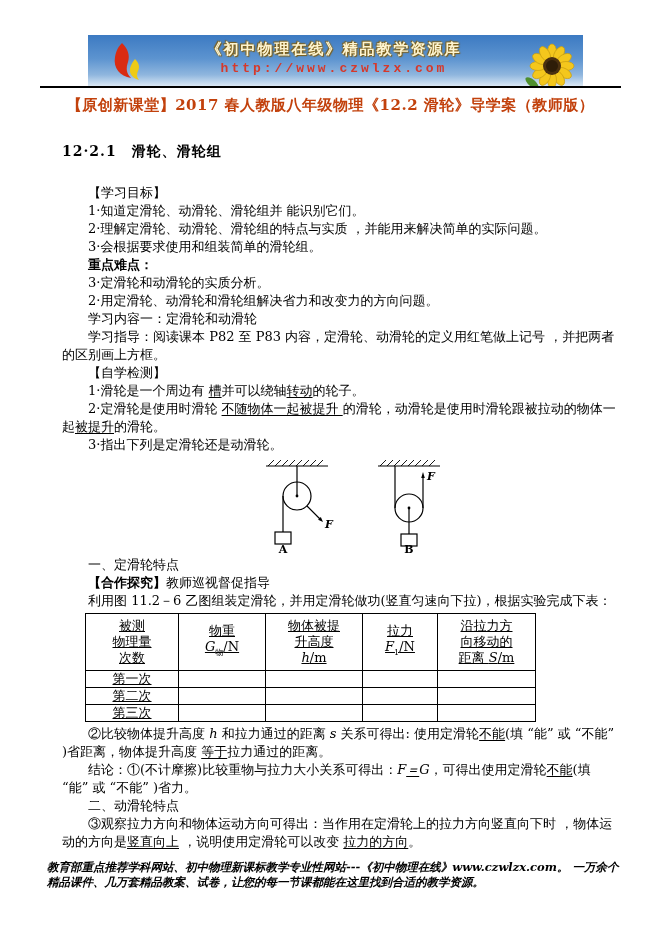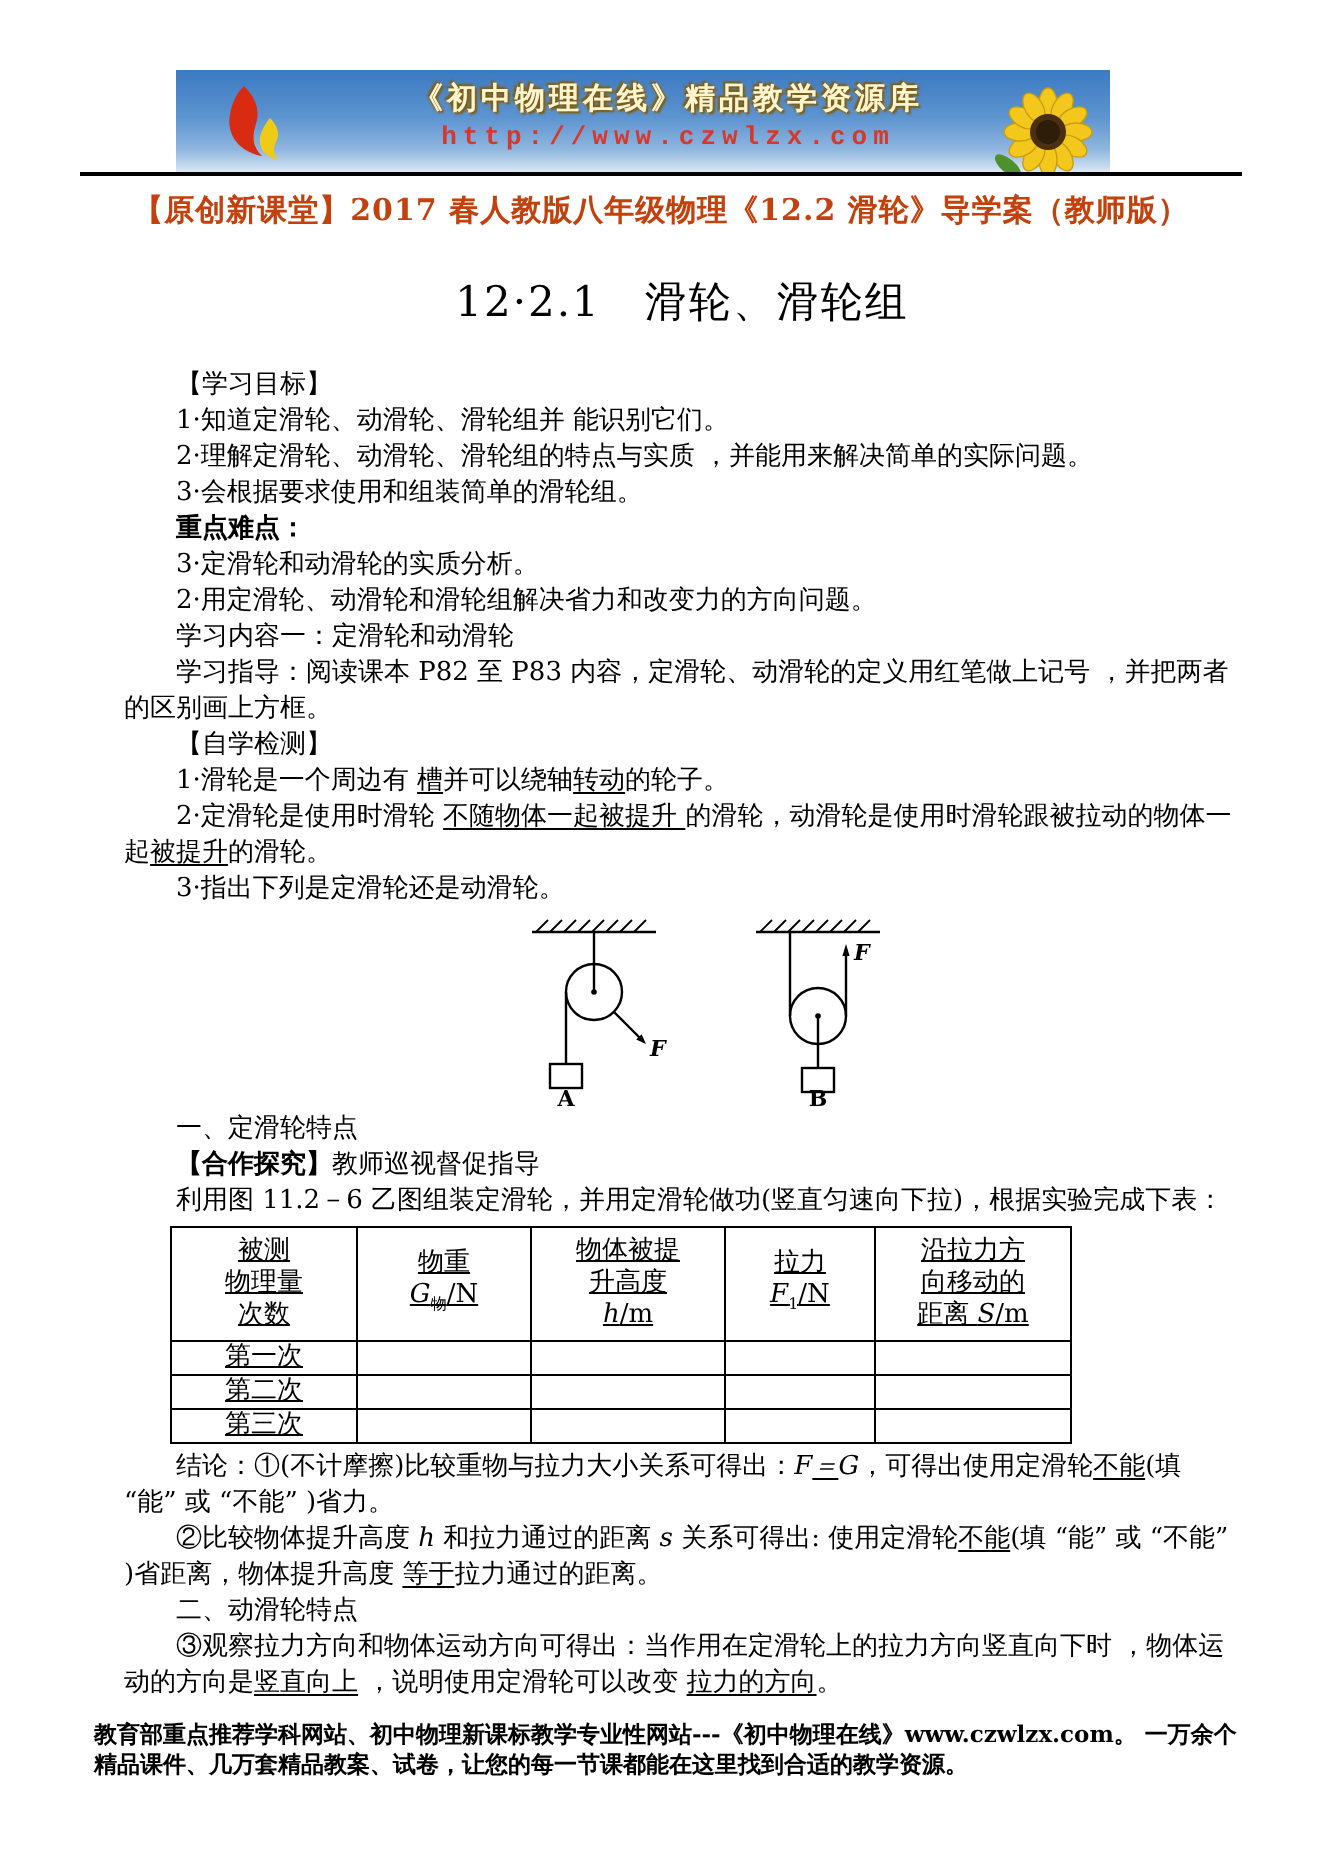--- a/index.html
+++ b/index.html
@@ -1,39 +1,39 @@
 <!DOCTYPE html>
 <html><head>
 <meta charset="utf-8">
 <style>
   html,body { margin:0; padding:0; background:#fff; }
   .page { position:relative; width:661px; height:936px; background:#ffffff; overflow:hidden;
           font-family:"DejaVu Serif","Liberation Serif",serif; color:#000; }
 
   
   .banner { position:absolute; left:88px; top:35px; width:467px; height:53px; overflow:hidden;
-            background:linear-gradient(180deg,#3c7ac2 0%,#5d94d0 45%,#8fb6de 75%,#d9e7f4 96%,#eef4fa 100%); }
+            background:linear-gradient(180deg,#3c7ac2 0%,#5d94d0 45%,#8fb6de 75%,#d9e7f4 96%,#eef4fa 100%);padding-left:28px; }
   .logo { position:absolute; left:20px; top:5px; width:44px; height:44px; }
   .banner-text { position:absolute; left:76px; top:5px; width:340px; text-align:center;
                  font-family:"DejaVu Sans","Liberation Sans",sans-serif; }
   .banner-title { color:#fdf4d0; font-weight:bold; font-size:15px; letter-spacing:2px;
                   text-shadow:1px 1px 1px #7c5c14,-1px -1px 1px #7c5c14,0 0 2px #a07d20; white-space:nowrap; }
   .banner-url { margin-top:2px; color:#d6382a; font-weight:bold; font-size:13px; letter-spacing:3px;
                 font-family:Liberation Mono, monospace; }
   .sunflower { position:absolute; right:3px; bottom:-3px; }
 
   .rule { position:absolute; left:40px; top:86px; width:581px; border-top:2px solid #000; }
   .doc-title { position:absolute; left:0; top:96px; width:100%; text-align:center;
                color:#c2410c; font-weight:bold; font-size:15px; letter-spacing:0.5px; }
 
   
   .content { position:absolute; left:62px; top:142px; width:558px; font-size:13px; line-height:18px; }
   .content p { margin:0; }
   .ind { text-indent:26px; }
-  .lesson-heading { font-size:21px; font-weight:normal; margin:0 0 24px 0; letter-spacing:1px;text-align:center; }
+  .lesson-heading { font-size:14px; font-weight:bold; margin:0 0 24px 0; letter-spacing:1px; }
   .bold { font-weight:bold; }
   .u { text-decoration:underline; text-underline-offset:2px; }
   .fi { font-style:italic; }
 
   .figure { margin:4px 0 2px 190px; width:210px; height:96px; }
   .figure svg { display:block; }
   .figline { stroke:#000; stroke-width:1.2; fill:none; }
   .fighatch { stroke:#000; stroke-width:0.9; fill:none; }
   .figlabel { font:bold 11px "DejaVu Serif",serif; }
   .figforce { font:italic bold 11px "DejaVu Serif",serif; }
@@ -41,21 +41,21 @@
   table.exp { border-collapse:collapse; table-layout:fixed; width:450px; margin:3px 0 3px 23px;
               border:1.5px solid #000; }
   table.exp th, table.exp td { border:1px solid #000; padding:0; text-align:center;
               font-weight:normal; font-size:13px;text-decoration:underline; }
   table.exp thead th { height:56px; vertical-align:middle; line-height:16px; }
   table.exp tbody td { height:16px; line-height:16px; }
   table.exp sub { font-size:8px; }
   .hl { display:block; }
 
   .footer { position:absolute; left:47px; top:860px; width:576px;
-            font-weight:bold; font-size:11.5px; line-height:15px; }
+            font-weight:bold; font-size:11.5px; line-height:15px;font-style:italic; }
 </style>
 </head>
 <body>
 
 <div class="page">
 
   <div class="banner">
     <svg class="logo" width="44" height="44" viewBox="0 0 44 44">
       <path d="M14 3 C20 9 22 15 20 22 C18 28 18 33 23 38 C12 36 5 28 7 17 C8.5 9.5 11 6 14 3 Z" fill="#d92b12"></path>
       <path d="M27 19 C31 23 32 27 30 31 C28.5 34 28.5 37 31 40 C23 38 20 31.5 23 25.5 C24 23 25.5 20.8 27 19 Z" fill="#eecb16"></path>
@@ -194,24 +194,24 @@
         <tr>
           <td>第三次</td>
           <td></td>
           <td></td>
           <td></td>
           <td></td>
         </tr>
       </tbody>
     </table>
 
+    <p class="ind"><span>②比较物体提升高度 </span><span class="fi">h</span><span> 和拉力通过的距离 </span><span class="fi">s</span><span> 关系可得出: 使用定滑轮</span><span class="u">不能</span><span>(填 “能” 或 “不能” )省距离，物体提升高度 </span><span class="u">等于</span><span>拉力通过的距离。</span></p>
+
     <p class="ind"><span>结论：①(不计摩擦)比较重物与拉力大小关系可得出：</span><span class="fi">F</span><span class="fi u">＝</span><span class="fi">G</span><span>，可得出使用定滑轮</span><span class="u">不能</span><span>(填 “能” 或 “不能” )省力。</span></p>
 
-    <p class="ind"><span>②比较物体提升高度 </span><span class="fi">h</span><span> 和拉力通过的距离 </span><span class="fi">s</span><span> 关系可得出: 使用定滑轮</span><span class="u">不能</span><span>(填 “能” 或 “不能” )省距离，物体提升高度 </span><span class="u">等于</span><span>拉力通过的距离。</span></p>
-
     <p class="ind">二、动滑轮特点</p>
 
     <p class="ind"><span>③观察拉力方向和物体运动方向可得出：当作用在定滑轮上的拉力方向竖直向下时 ，物体运动的方向是</span><span class="u">竖直向上</span><span> ，说明使用定滑轮可以改变 </span><span class="u">拉力的方向</span><span>。</span></p>
 
   </div>
 
   <div class="footer">教育部重点推荐学科网站、初中物理新课标教学专业性网站---《初中物理在线》www.czwlzx.com。 一万余个精品课件、几万套精品教案、试卷，让您的每一节课都能在这里找到合适的教学资源。</div>
 
 </div>
 

